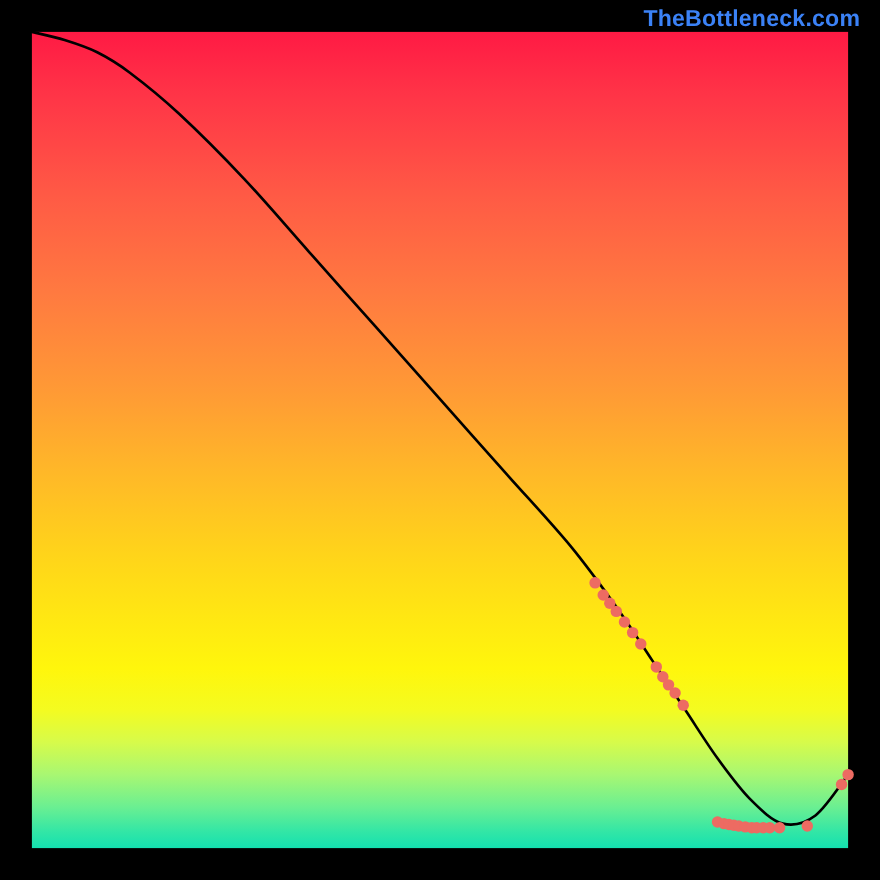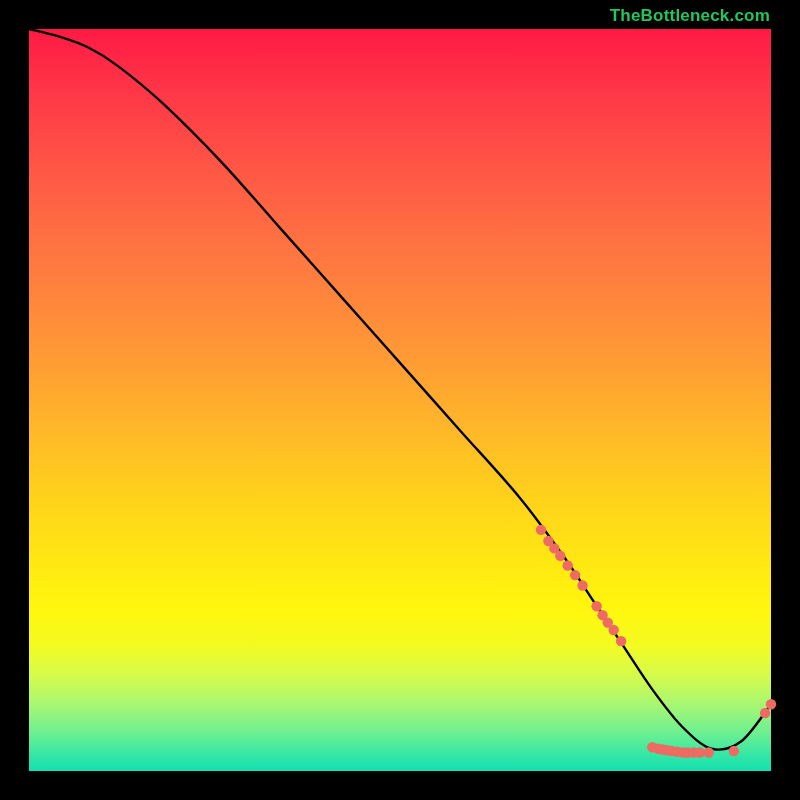--- a/index.html
+++ b/index.html
@@ -31,23 +31,23 @@
       #d7fb4a 87%,
       #a8f772 91%,
       #6aef92 95%,
       #32e6a6 98%,
       #14e0b0 100%
     );
   }
   .watermark {
     position: absolute;
     top: 6px;
-    right: 30px;
-    color: #22c55e;
-    font-size: 17px;
+    right: 18px;
+    color: #3b82f6;
+    font-size: 21px;
     font-weight: 600;
     letter-spacing: 0.2px;
     user-select: none;
   }
   svg.curve {
     position: absolute;
     left: 0;
     top: 0;
     width: 742px;
     height: 742px;

